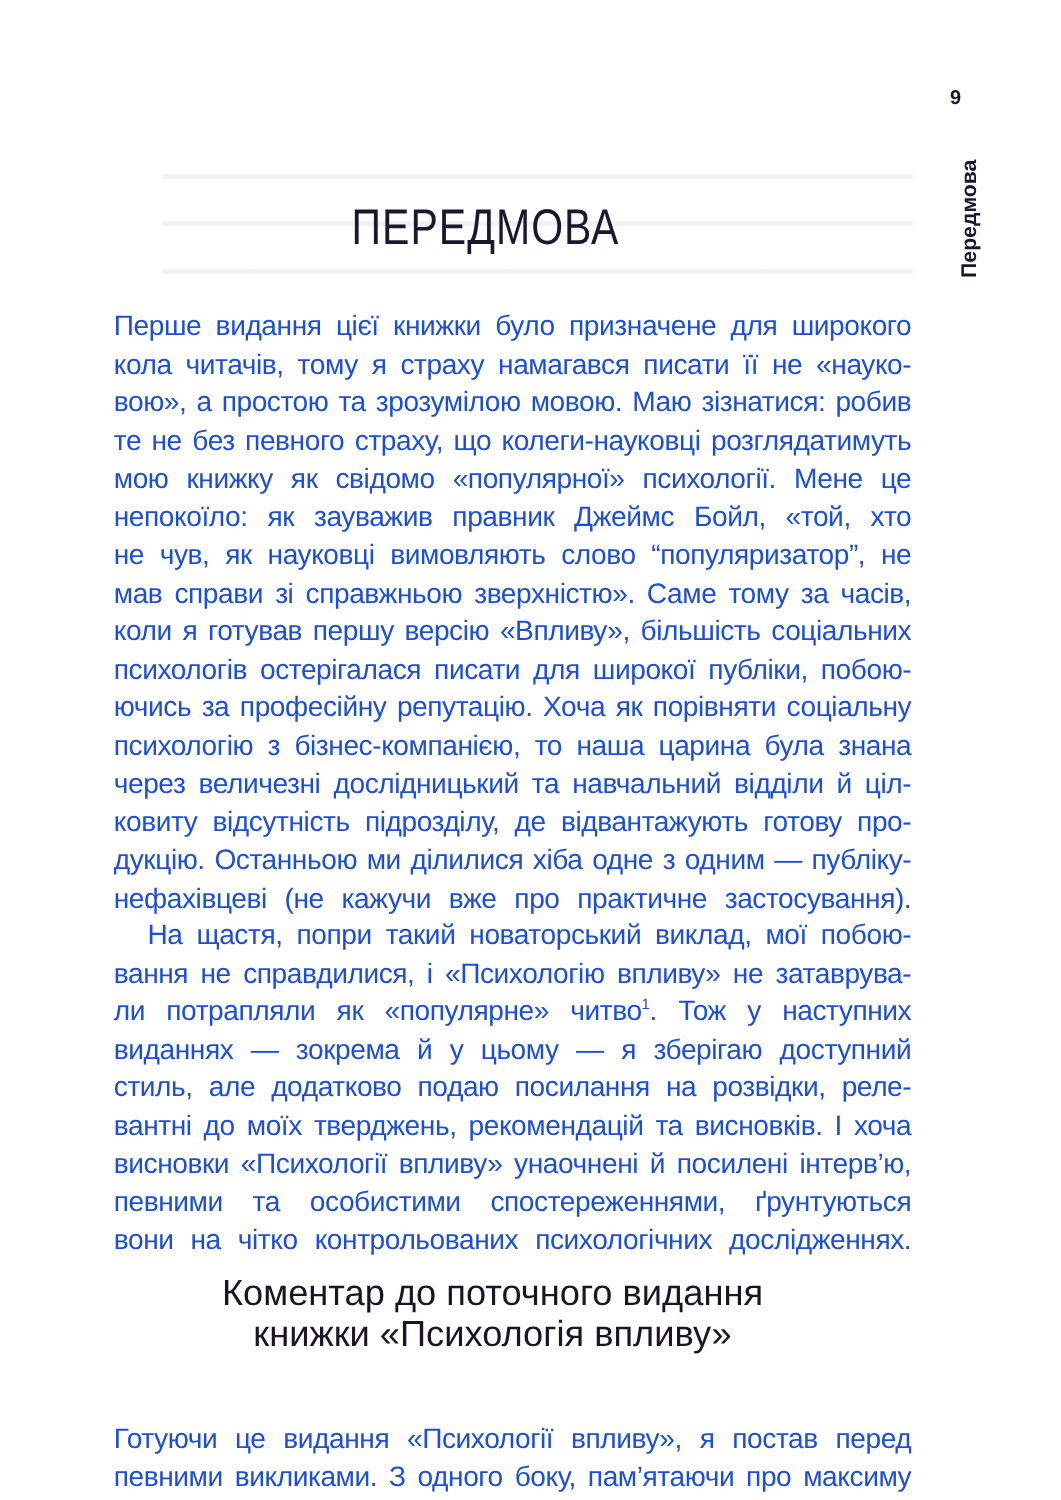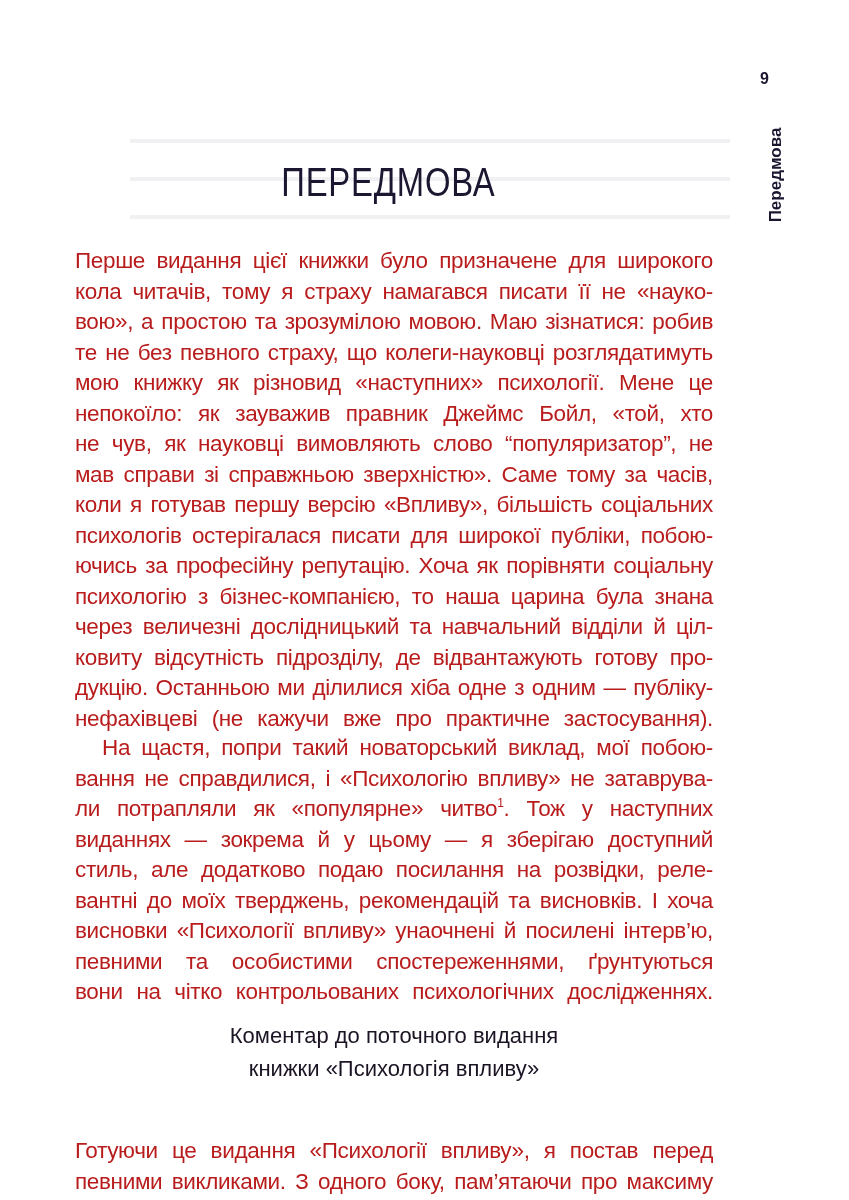--- a/index.html
+++ b/index.html
@@ -70,26 +70,26 @@
       color: #1c1630;
       transform: scaleX(0.82);
       transform-origin: 388px 0;
     }
     .chapter-title span {
       display: inline-block;
       margin-left: -72px;
     }
     .body-text {
       position: absolute;
-      left: 75px;
+      left: 91px;
       width: 638px;
       font-family: "Liberation Sans", sans-serif;
       font-size: 22.5px;
       line-height: 30.5px;
-      color: #b91c1c;
+      color: #1d4ed8;
     }
     .line {
       display: block;
       white-space: nowrap;
       text-align: justify;
       text-align-last: justify;
       letter-spacing: -0.35px;
     }
     .line.indent {
       padding-left: 27px;
@@ -102,21 +102,21 @@
       line-height: 0;
       vertical-align: 9px;
     }
     .section-heading {
       position: absolute;
       left: 75px;
       top: 1019px;
       width: 638px;
       text-align: center;
       font-family: "Liberation Sans", sans-serif;
-      font-size: 22px;
+      font-size: 29px;
       line-height: 33px;
       color: #1c1424;
     }
     .section-heading .hline {
       display: block;
     }
   </style>
 </head>
 <body>
 
@@ -131,21 +131,21 @@
 
   <h1 class="chapter-title" style="margin:0;">
     <span>ПЕРЕДМОВА</span>
   </h1>
 
   <div class="body-text p1">
     <span class="line">Перше видання цієї книжки було призначене для широкого</span>
     <span class="line">кола читачів, тому я страху намагався писати її не «науко-</span>
     <span class="line">вою», а простою та зрозумілою мовою. Маю зізнатися: робив</span>
     <span class="line">те не без певного страху, що колеги-науковці розглядатимуть</span>
-    <span class="line">мою книжку як різновид «наступних» психології. Мене це</span>
+    <span class="line">мою книжку як свідомо «популярної» психології. Мене це</span>
     <span class="line">непокоїло: як зауважив правник Джеймс Бойл, «той, хто</span>
     <span class="line">не чув, як науковці вимовляють слово “популяризатор”, не</span>
     <span class="line">мав справи зі справжньою зверхністю». Саме тому за часів,</span>
     <span class="line">коли я готував першу версію «Впливу», більшість соціальних</span>
     <span class="line">психологів остерігалася писати для широкої публіки, побою-</span>
     <span class="line">ючись за професійну репутацію. Хоча як порівняти соціальну</span>
     <span class="line">психологію з бізнес-компанією, то наша царина була знана</span>
     <span class="line">через величезні дослідницький та навчальний відділи й ціл-</span>
     <span class="line">ковиту відсутність підрозділу, де відвантажують готову про-</span>
     <span class="line">дукцію. Останньою ми ділилися хіба одне з одним — публіку-</span>

